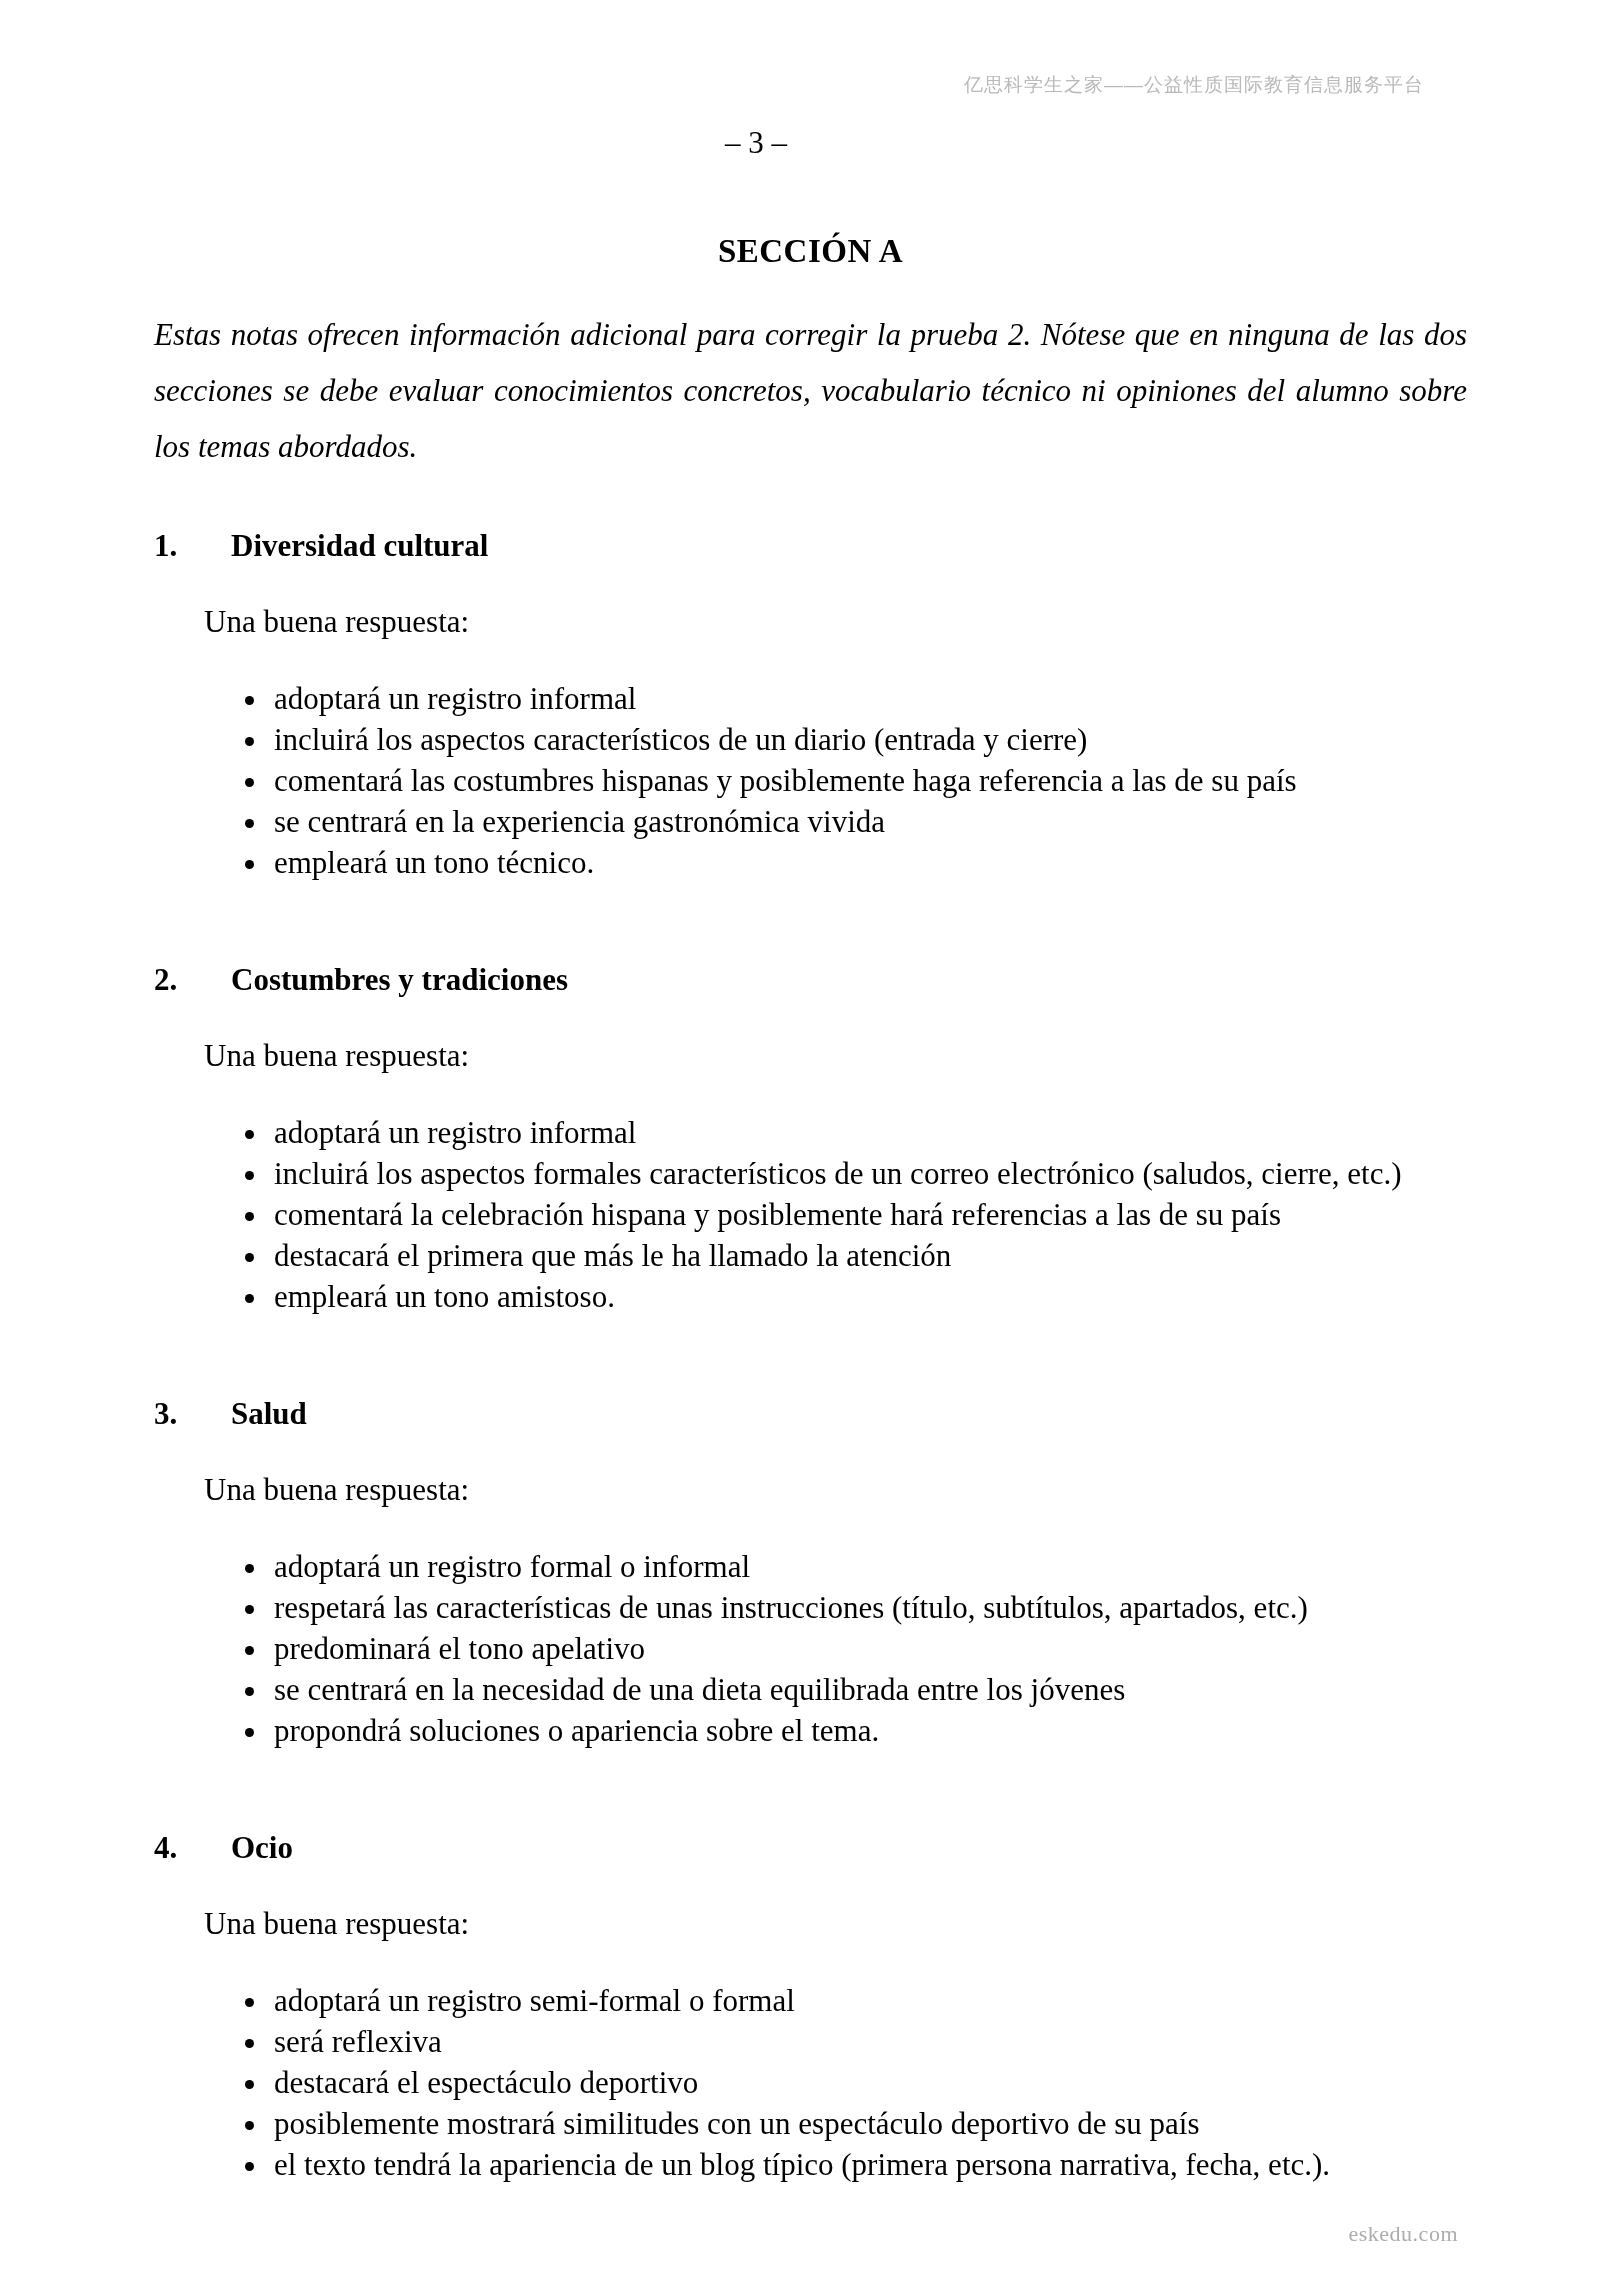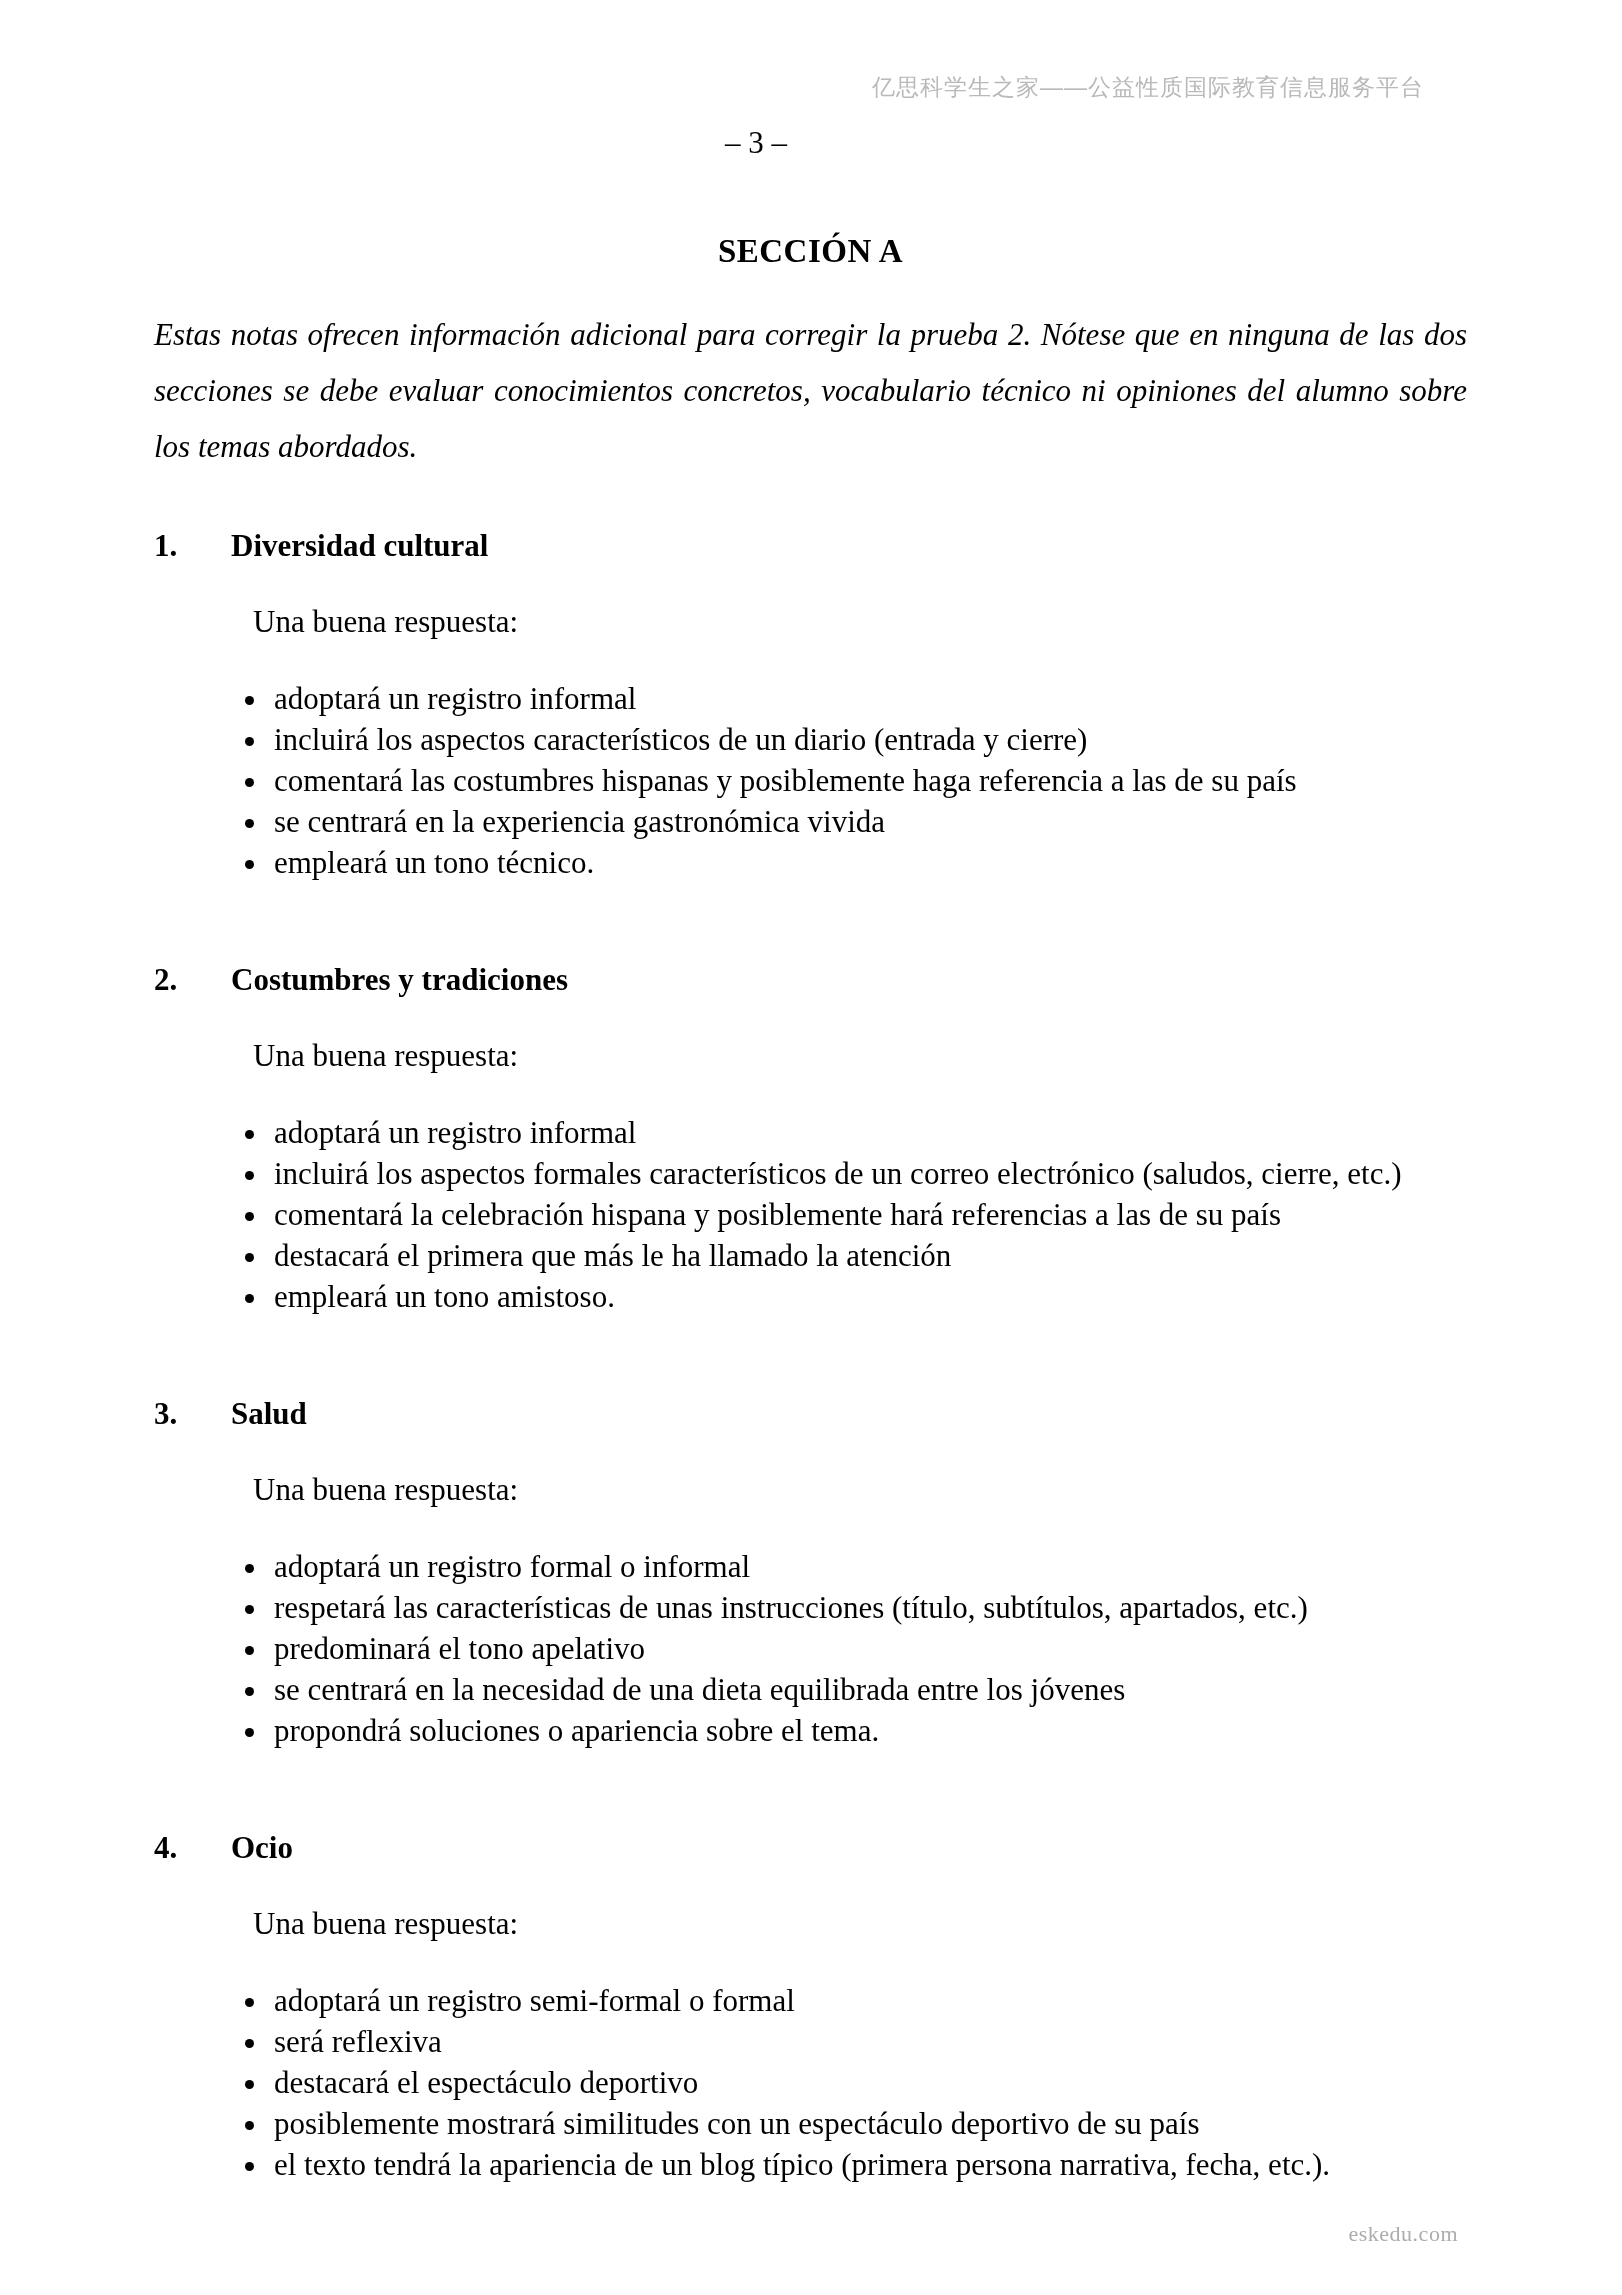--- a/index.html
+++ b/index.html
@@ -11,21 +11,21 @@
     margin: 0 auto;
     background: #ffffff;
     color: #000000;
     font-family: "Liberation Serif", serif;
     overflow: hidden;
   }
   .watermark {
     position: absolute;
     top: 72px;
     right: 199px;
-    font-size: 23px;
+    font-size: 19px;
     color: #b9b9b9;
     font-family: "Liberation Sans", "DejaVu Sans", sans-serif;
     letter-spacing: 1px;
   }
   .header-row {
     position: absolute;
     top: 125px;
     left: 154px;
     right: 165px;
     height: 42px;
@@ -67,21 +67,21 @@
   .doc-section { margin-top: 76px; }
   .doc-section.first { margin-top: 50px; }
   .sec-head {
     display: flex;
     font-weight: bold;
     line-height: 41px;
   }
   .sec-num { width: 77px; flex: none; }
   .sub {
     margin-top: 35px;
-    margin-left: 99px;
+    margin-left: 50px;
     line-height: 41px;
   }
   ul.bullets {
     margin-top: 36px;
     padding-left: 116px;
     list-style: disc;
   }
   ul.bullets li {
     line-height: 41px;
     padding-left: 4px;

